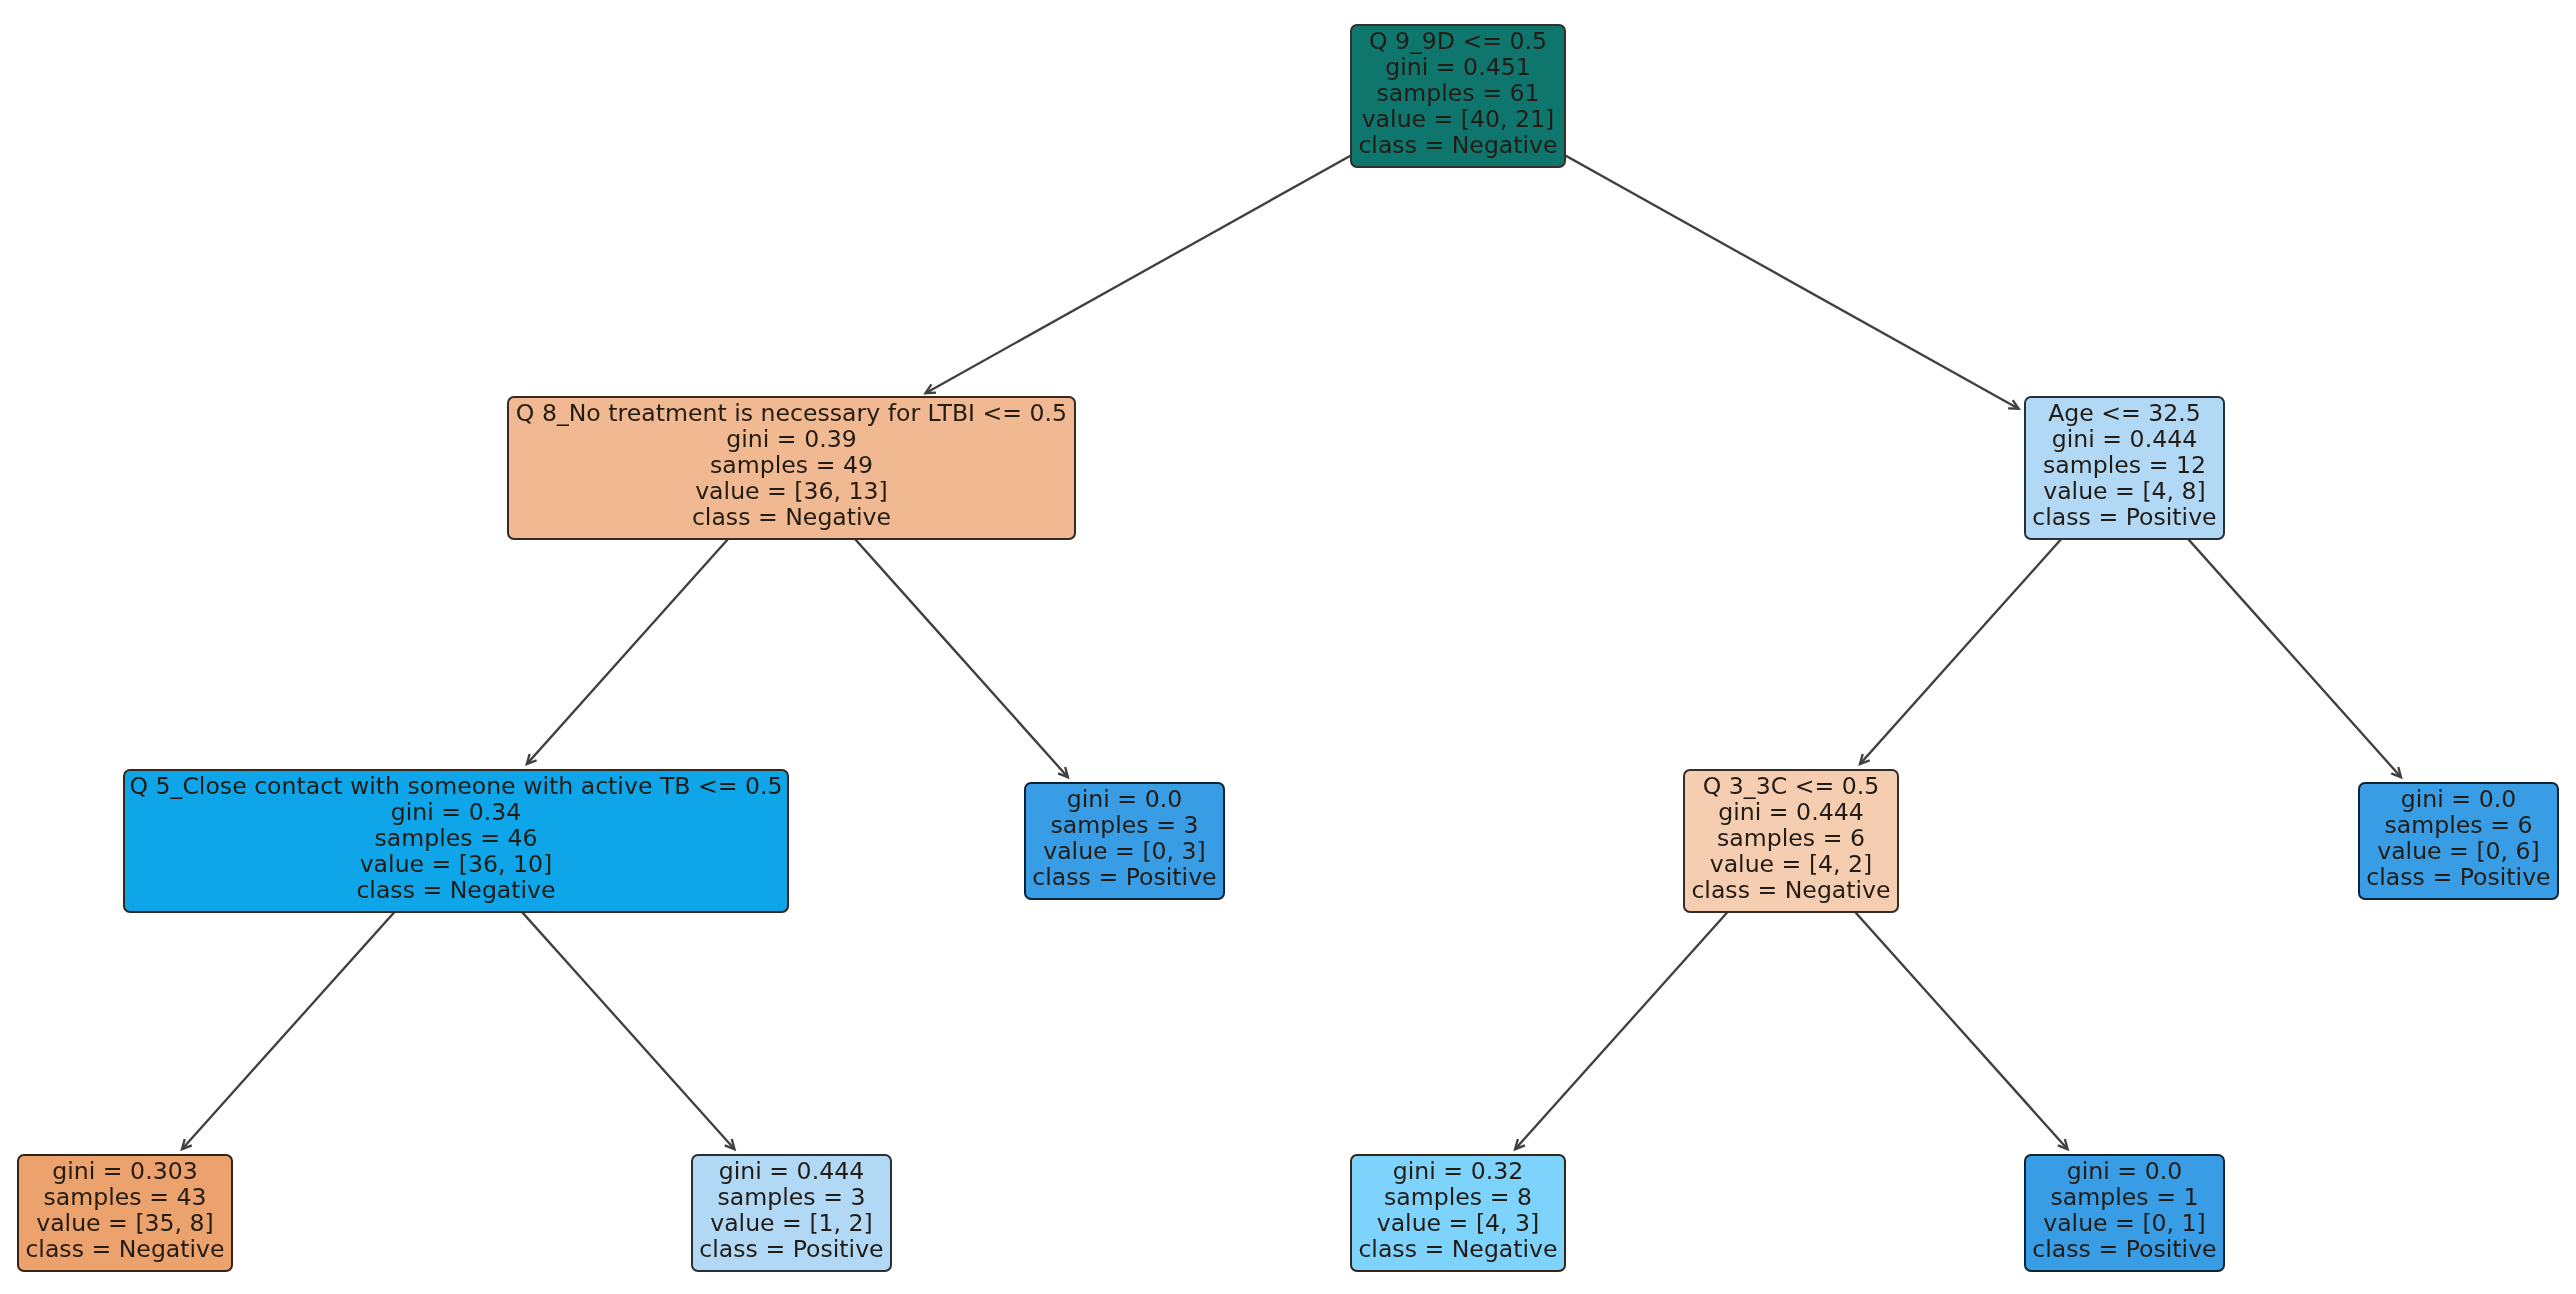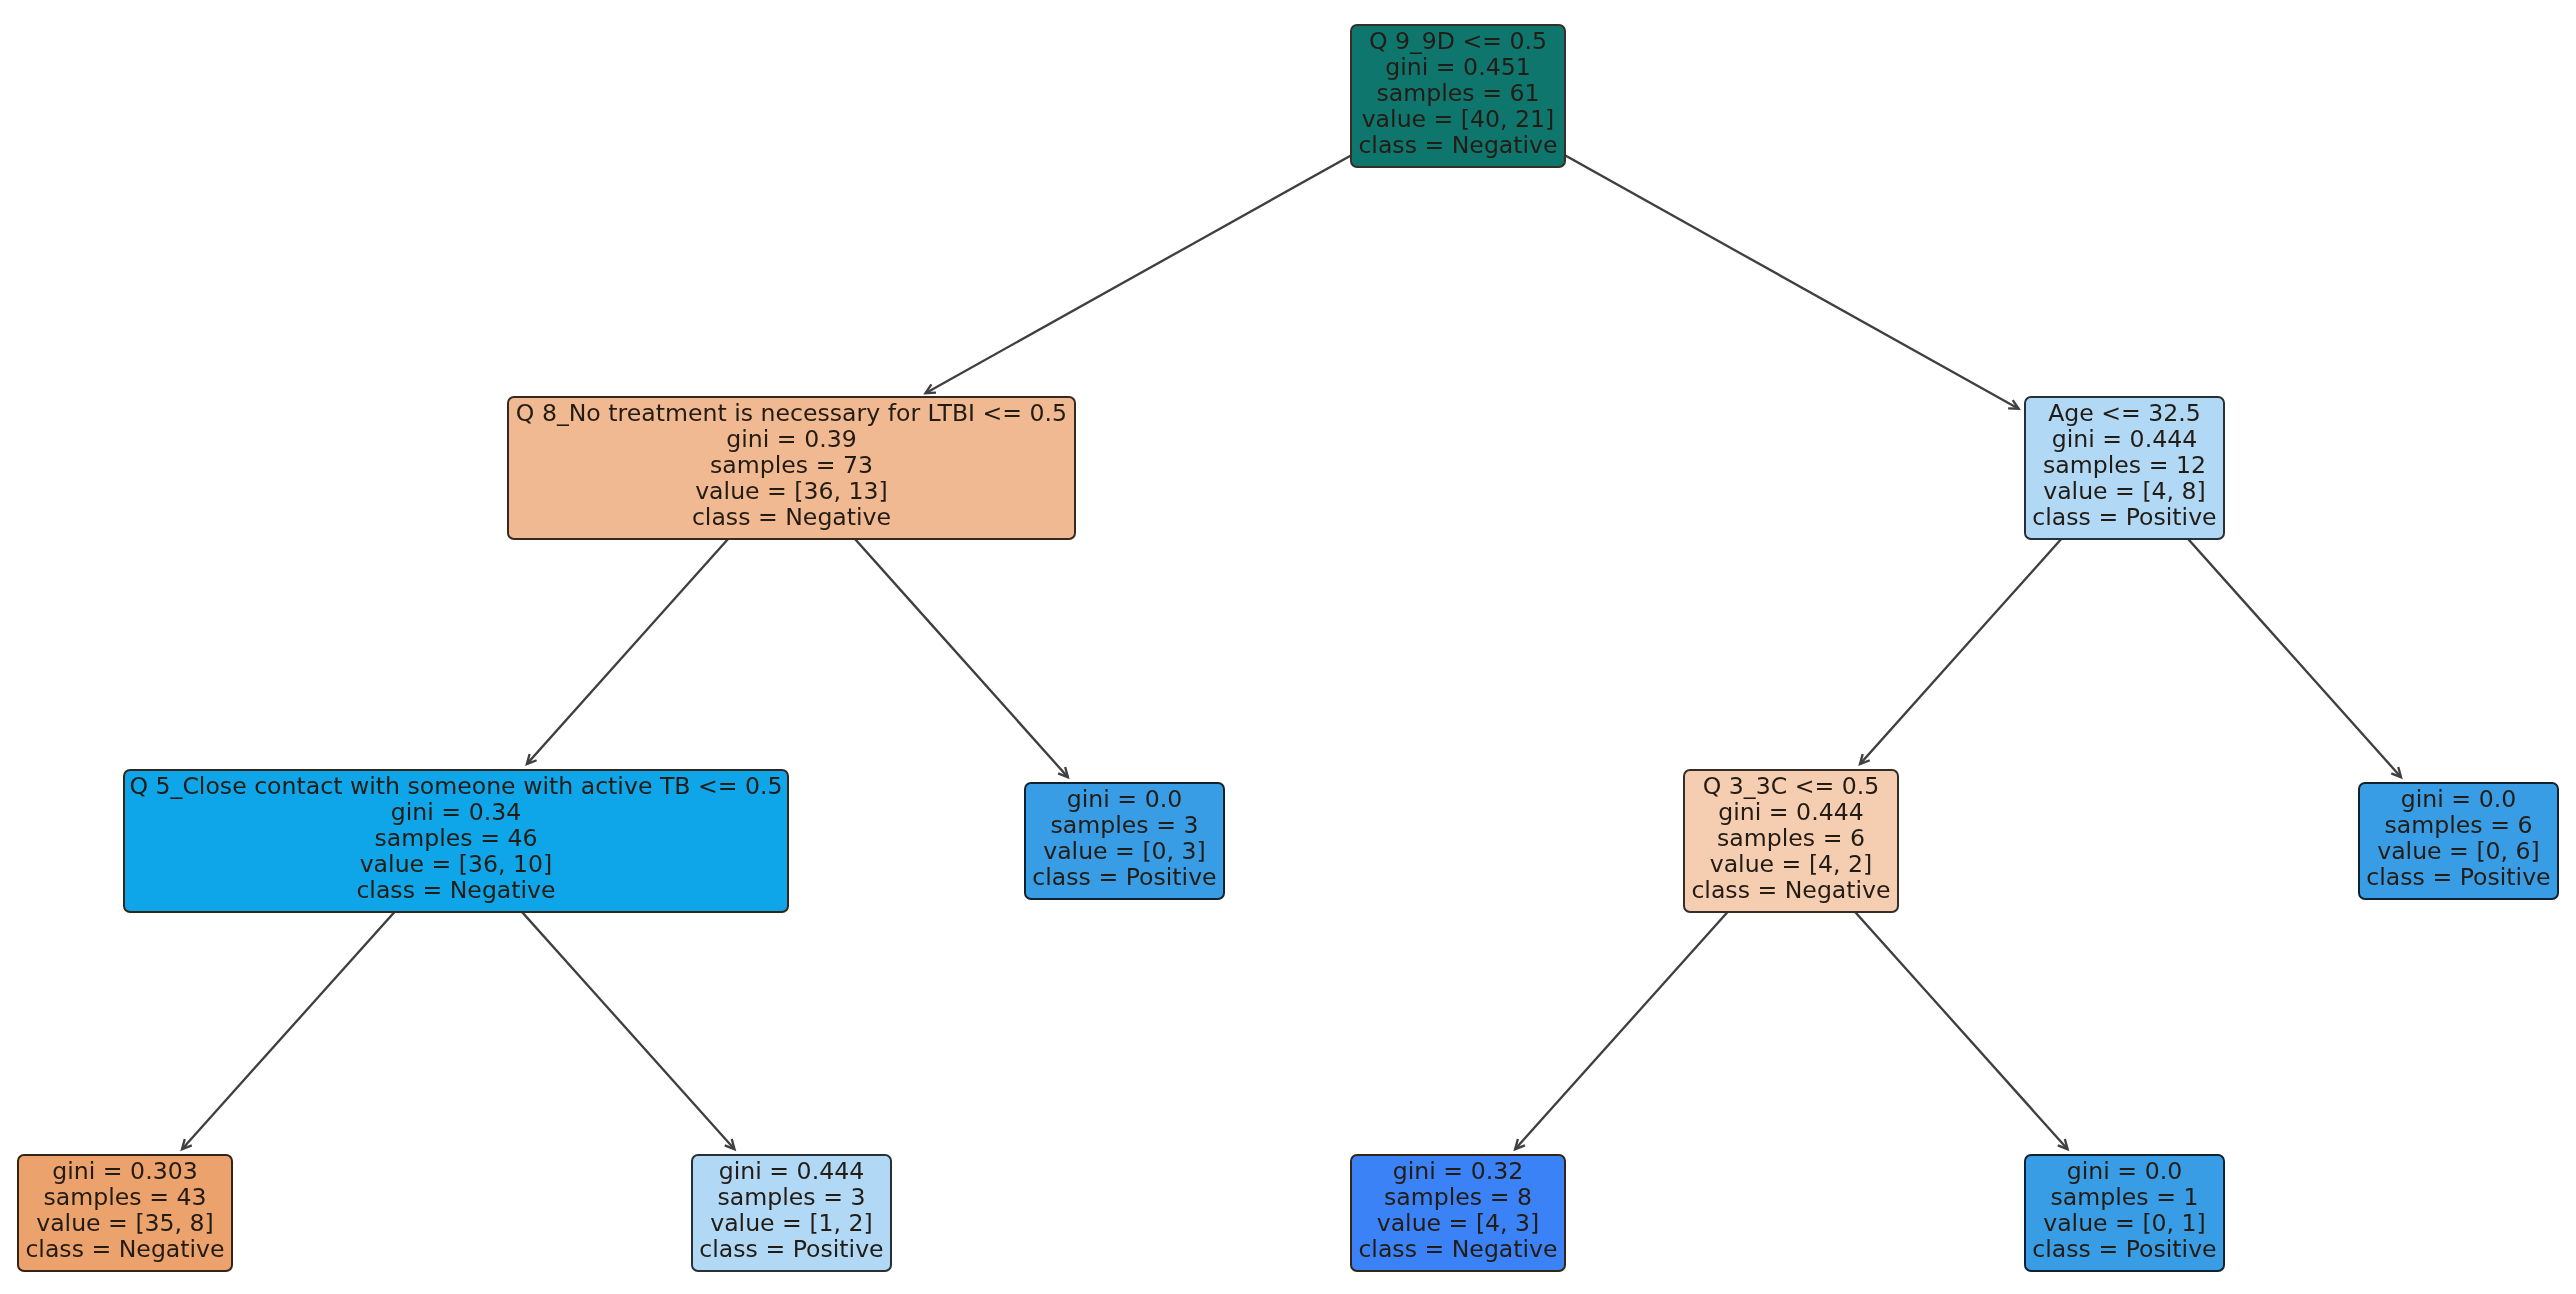--- a/index.html
+++ b/index.html
@@ -62,25 +62,25 @@
         <path class="edge-line" d="M 2367.91 1316.13 L 2212.51 1142.7 L 2055.1 967.02" stroke="#404040"></path>
         <path class="edge-head" d="M 2364.72 1304.48 L 2367.91 1316.13 L 2356.68 1311.69" stroke="#404040"></path>
       </g>
       <g>
         <path class="edge-line" d="M 2749.75 890.12 L 2594.28 716.2 L 2436.8 540.03" stroke="#404040"></path>
         <path class="edge-head" d="M 2746.58 878.47 L 2749.75 890.12 L 2738.53 885.67" stroke="#404040"></path>
       </g>
   </svg>
   <div id="nodes">
     <div class="node" style="left: 1350px; top: 23.5px; width: 216px; height: 144px; background: #0f766e; border-color: rgb(54, 46, 40);"><span class="ln">Q 9_9D &lt;= 0.5</span><span class="ln">gini = 0.451</span><span class="ln">samples = 61</span><span class="ln">value = [40, 21]</span><span class="ln">class = Negative</span></div>
-    <div class="node" style="left: 507px; top: 396px; width: 569px; height: 144px; background: rgb(241, 185, 145); border-color: rgb(53, 41, 32);"><span class="ln">Q 8_No treatment is necessary for LTBI &lt;= 0.5</span><span class="ln">gini = 0.39</span><span class="ln">samples = 73</span><span class="ln">value = [36, 13]</span><span class="ln">class = Negative</span></div>
+    <div class="node" style="left: 507px; top: 396px; width: 569px; height: 144px; background: rgb(241, 185, 145); border-color: rgb(53, 41, 32);"><span class="ln">Q 8_No treatment is necessary for LTBI &lt;= 0.5</span><span class="ln">gini = 0.39</span><span class="ln">samples = 49</span><span class="ln">value = [36, 13]</span><span class="ln">class = Negative</span></div>
     <div class="node" style="left: 123px; top: 769px; width: 666px; height: 144px; background: #0ea5e9; border-color: rgb(52, 38, 27);"><span class="ln">Q 5_Close contact with someone with active TB &lt;= 0.5</span><span class="ln">gini = 0.34</span><span class="ln">samples = 46</span><span class="ln">value = [36, 10]</span><span class="ln">class = Negative</span></div>
     <div class="node" style="left: 17px; top: 1154px; width: 216px; height: 118px; background: rgb(236, 162, 108); border-color: rgb(52, 36, 24);"><span class="ln">gini = 0.303</span><span class="ln">samples = 43</span><span class="ln">value = [35, 8]</span><span class="ln">class = Negative</span></div>
     <div class="node" style="left: 691px; top: 1154px; width: 201px; height: 118px; background: rgb(177, 216, 245); border-color: rgb(39, 48, 54);"><span class="ln">gini = 0.444</span><span class="ln">samples = 3</span><span class="ln">value = [1, 2]</span><span class="ln">class = Positive</span></div>
     <div class="node" style="left: 1024px; top: 782px; width: 201px; height: 118px; background: rgb(57, 157, 229); border-color: rgb(13, 35, 50);"><span class="ln">gini = 0.0</span><span class="ln">samples = 3</span><span class="ln">value = [0, 3]</span><span class="ln">class = Positive</span></div>
     <div class="node" style="left: 2024px; top: 396px; width: 201px; height: 144px; background: rgb(177, 216, 245); border-color: rgb(39, 48, 54);"><span class="ln">Age &lt;= 32.5</span><span class="ln">gini = 0.444</span><span class="ln">samples = 12</span><span class="ln">value = [4, 8]</span><span class="ln">class = Positive</span></div>
     <div class="node" style="left: 1683px; top: 769px; width: 216px; height: 144px; background: rgb(245, 205, 177); border-color: rgb(54, 45, 39);"><span class="ln">Q 3_3C &lt;= 0.5</span><span class="ln">gini = 0.444</span><span class="ln">samples = 6</span><span class="ln">value = [4, 2]</span><span class="ln">class = Negative</span></div>
-    <div class="node" style="left: 1350px; top: 1154px; width: 216px; height: 118px; background: #3b82f6; border-color: rgb(52, 37, 25);"><span class="ln">gini = 0.32</span><span class="ln">samples = 8</span><span class="ln">value = [4, 3]</span><span class="ln">class = Negative</span></div>
+    <div class="node" style="left: 1350px; top: 1154px; width: 216px; height: 118px; background: #7dd3fc; border-color: rgb(52, 37, 25);"><span class="ln">gini = 0.32</span><span class="ln">samples = 8</span><span class="ln">value = [4, 3]</span><span class="ln">class = Negative</span></div>
     <div class="node" style="left: 2024px; top: 1154px; width: 201px; height: 118px; background: rgb(57, 157, 229); border-color: rgb(13, 35, 50);"><span class="ln">gini = 0.0</span><span class="ln">samples = 1</span><span class="ln">value = [0, 1]</span><span class="ln">class = Positive</span></div>
     <div class="node" style="left: 2358px; top: 782px; width: 201px; height: 118px; background: rgb(57, 157, 229); border-color: rgb(13, 35, 50);"><span class="ln">gini = 0.0</span><span class="ln">samples = 6</span><span class="ln">value = [0, 6]</span><span class="ln">class = Positive</span></div>
   </div>
 </div>
 
 
 </body></html>

